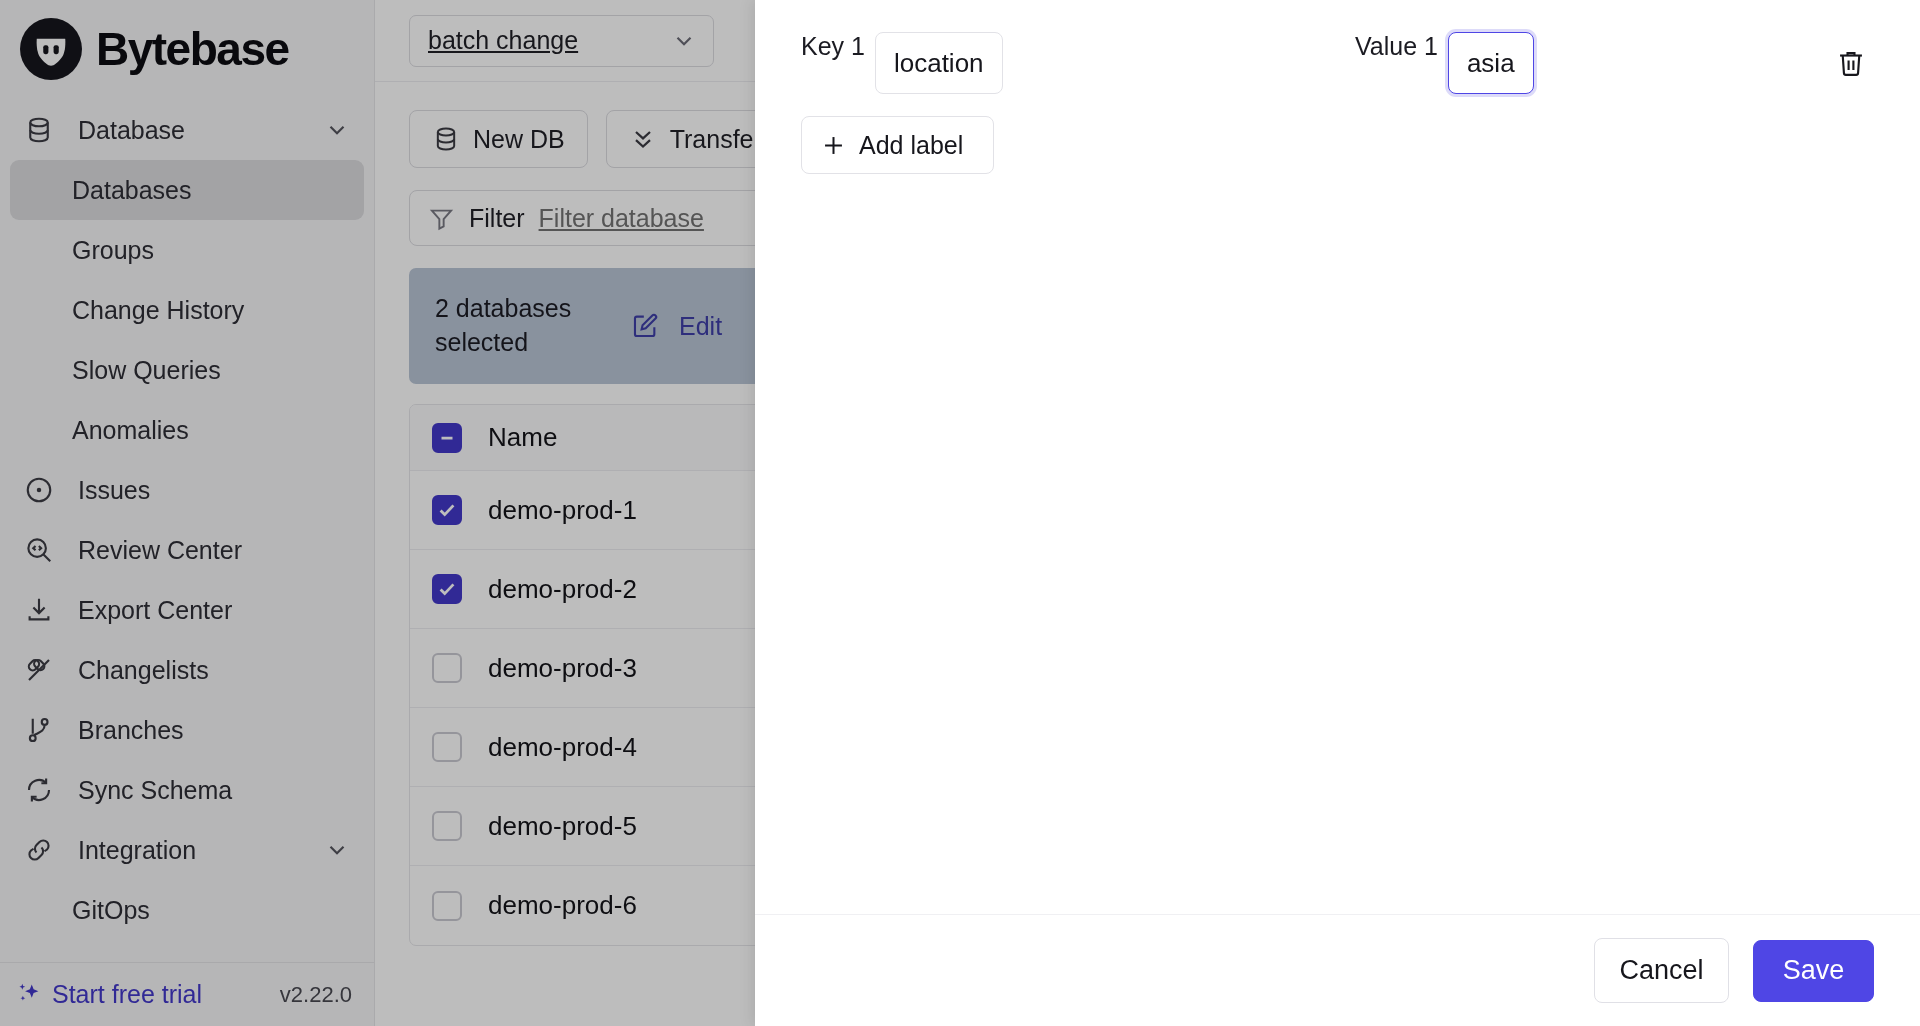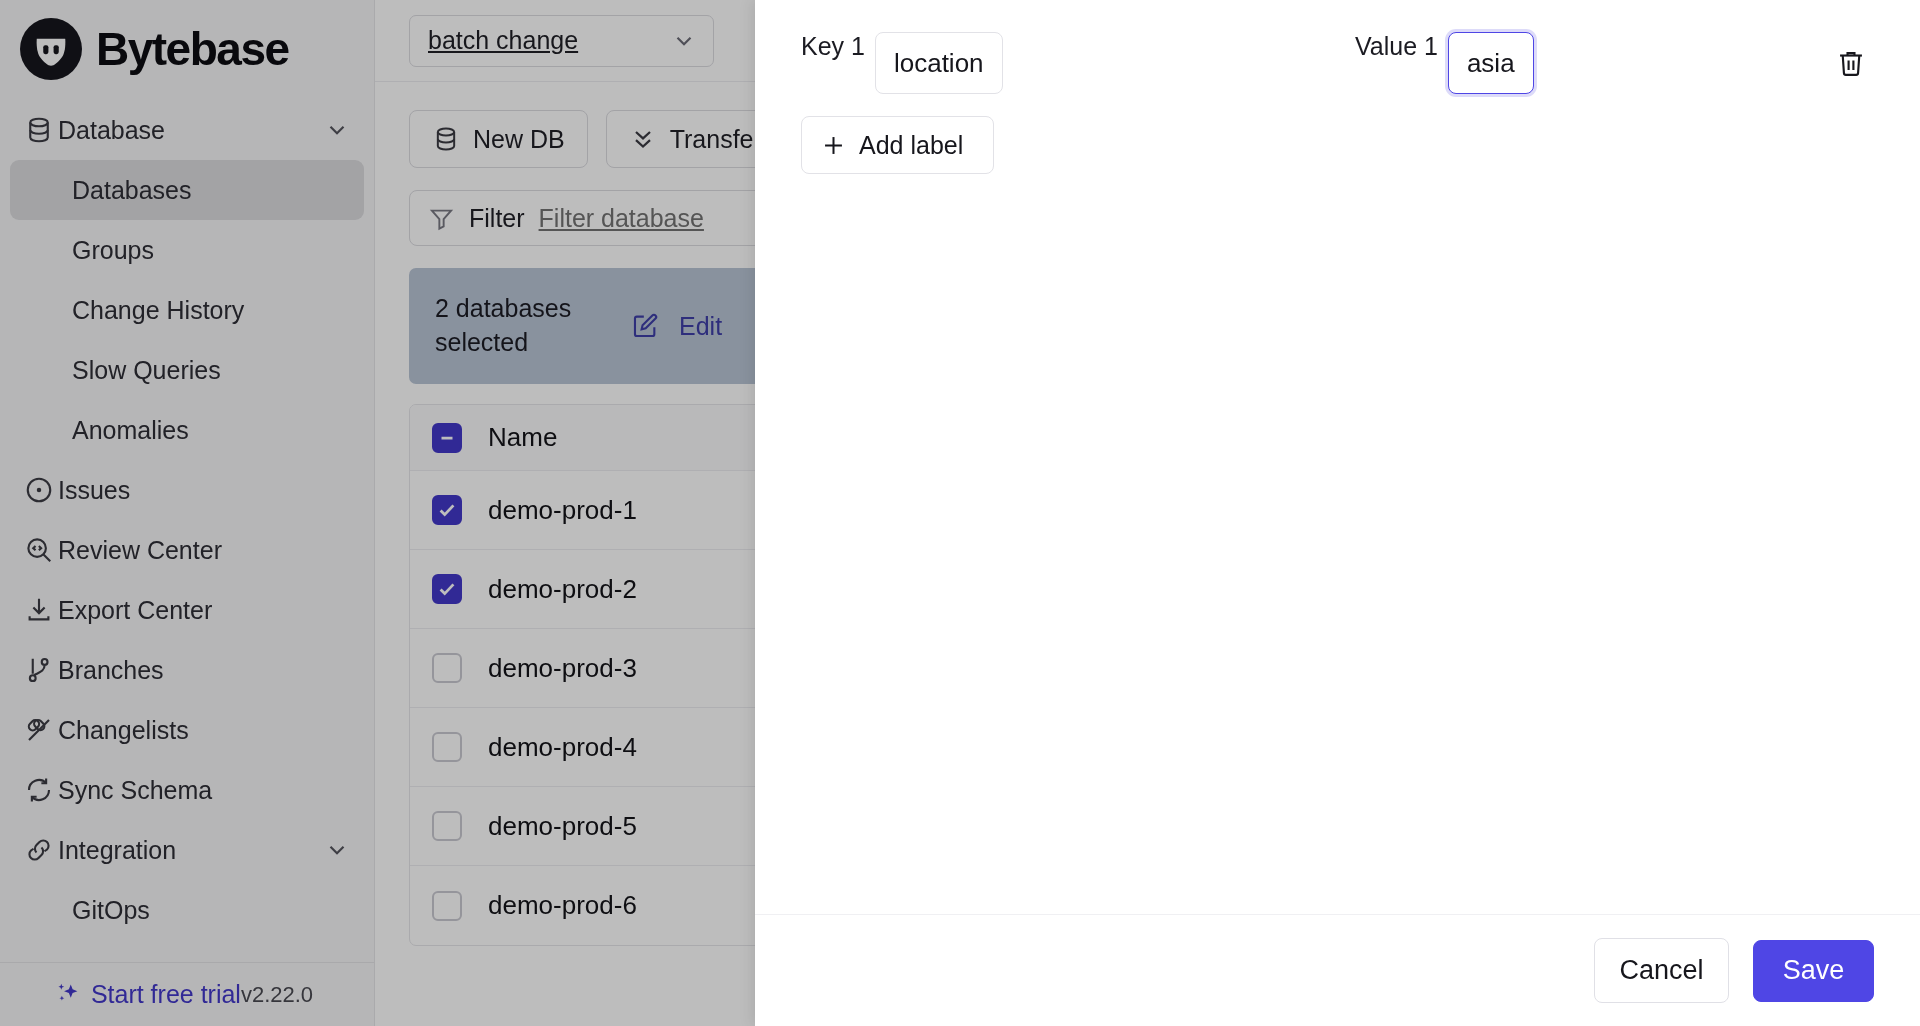--- a/index.html
+++ b/index.html
@@ -37,36 +37,36 @@
     width: 62px; height: 62px; border-radius: 50%;
     background: #16161d; flex: 0 0 62px;
     display: flex; align-items: center; justify-content: center;
   }
   .brand-name {
     font-size: 46px; font-weight: 700; letter-spacing: -1.5px;
     color: #0d0d12;
   }
   .nav { padding: 6px 10px 0 10px; flex: 1 1 auto; overflow: hidden; }
   .nav-row {
-    display: flex; align-items: center; gap: 4px;
+    display: flex; align-items: center; gap: 24px;
     height: 60px; padding: 0 14px; border-radius: 9px;
     color: #2e2e36; font-size: 25px;
   }
   .nav-row.sub { padding-left: 62px; gap: 0; }
   .nav-row.active { background: #dcdcdf; }
   .nav-ico { width: 30px; height: 30px; flex: 0 0 30px; color: #3c3c44; }
   .nav-ico svg { width: 30px; height: 30px; display: block; }
   .nav-label { flex: 1 1 auto; white-space: nowrap; }
   .chev { width: 26px; height: 26px; flex: 0 0 26px; color: #55555e; }
   .chev svg { width: 26px; height: 26px; display: block; }
 
   .sidebar-footer {
     height: 64px; flex: 0 0 64px;
     border-top: 1px solid #e4e4e7;
-    display: flex; align-items: center; justify-content: center;
+    display: flex; align-items: center; justify-content: space-between;
     padding: 0 22px 0 16px;
   }
   .trial { display: flex; align-items: center; gap: 8px; color: #4338ca; font-size: 25px; }
   .trial svg { width: 28px; height: 28px; display: block; color: #4338ca; }
   .version { color: #4a4a52; font-size: 22px; }
 
   
   .main { flex: 1 1 auto; height: 1026px; background: #ffffff; position: relative; overflow: hidden; }
   .main-top {
     height: 82px; border-bottom: 1px solid #ededf0;
@@ -266,38 +266,38 @@
                 <path d="M7.5 10L12 14.5 16.5 10"></path>
                 <path d="M4.5 17v2.5h15V17"></path>
             </svg>
           </span>
           <span class="nav-label">Export Center</span>
         </div>
 
         <div class="nav-row">
           <span class="nav-ico">
             <svg viewBox="0 0 24 24" fill="none" stroke="currentColor" stroke-width="1.7">
+              <rect x="2.6" y="9.2" width="9" height="6.2" rx="3.1" transform="rotate(-45 2.6 9.2)"></rect>
+              <rect x="11.2" y="2.7" width="9" height="6.2" rx="3.1" transform="rotate(45 11.2 2.7)"></rect>
+              <path d="M4 20L20 4"></path>
+            </svg>
+          </span>
+          <span class="nav-label">Changelists</span>
+        </div>
+
+        <div class="nav-row">
+          <span class="nav-ico">
+            <svg viewBox="0 0 24 24" fill="none" stroke="currentColor" stroke-width="1.7">
               <path d="M7 3v12"></path>
                 <circle cx="7" cy="18.5" r="2.3"></circle>
                 <circle cx="16.5" cy="5.5" r="2.3"></circle>
               <path d="M16.5 8c0 5-4.5 6-8.4 8.2"></path>
             </svg>
           </span>
           <span class="nav-label">Branches</span>
-        </div>
-
-        <div class="nav-row">
-          <span class="nav-ico">
-            <svg viewBox="0 0 24 24" fill="none" stroke="currentColor" stroke-width="1.7">
-              <rect x="2.6" y="9.2" width="9" height="6.2" rx="3.1" transform="rotate(-45 2.6 9.2)"></rect>
-              <rect x="11.2" y="2.7" width="9" height="6.2" rx="3.1" transform="rotate(45 11.2 2.7)"></rect>
-              <path d="M4 20L20 4"></path>
-            </svg>
-          </span>
-          <span class="nav-label">Changelists</span>
         </div>
 
         <div class="nav-row">
           <span class="nav-ico">
             <svg viewBox="0 0 24 24" fill="none" stroke="currentColor" stroke-width="1.7">
               <path d="M20 12a8 8 0 01-13.7 5.6"></path>
                 <path d="M4 12A8 8 0 0117.7 6.4"></path>
               <path d="M17.7 2.8v3.8h-3.8"></path>
                 <path d="M6.3 21.2v-3.8h3.8"></path>
             </svg>

